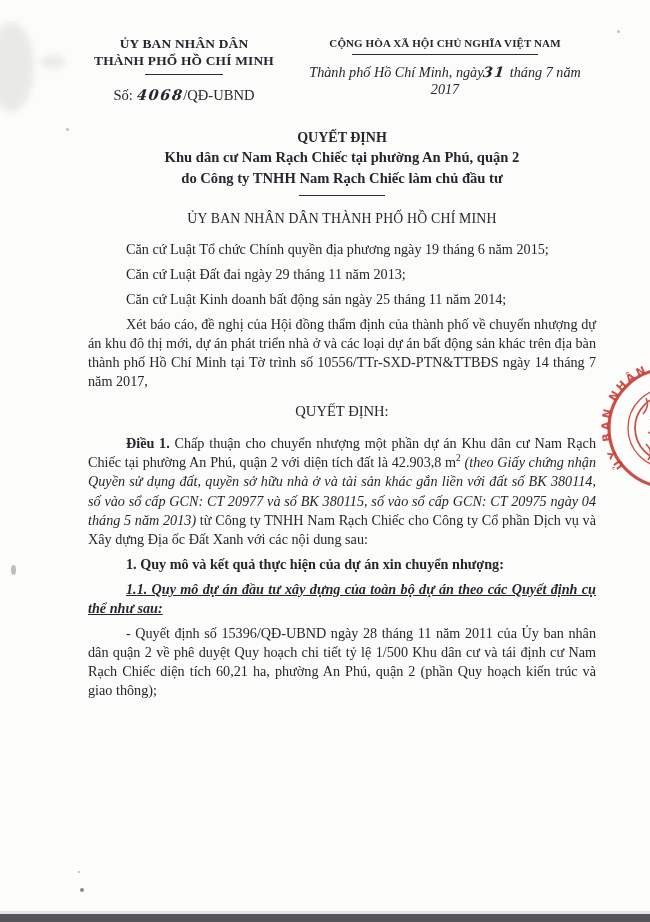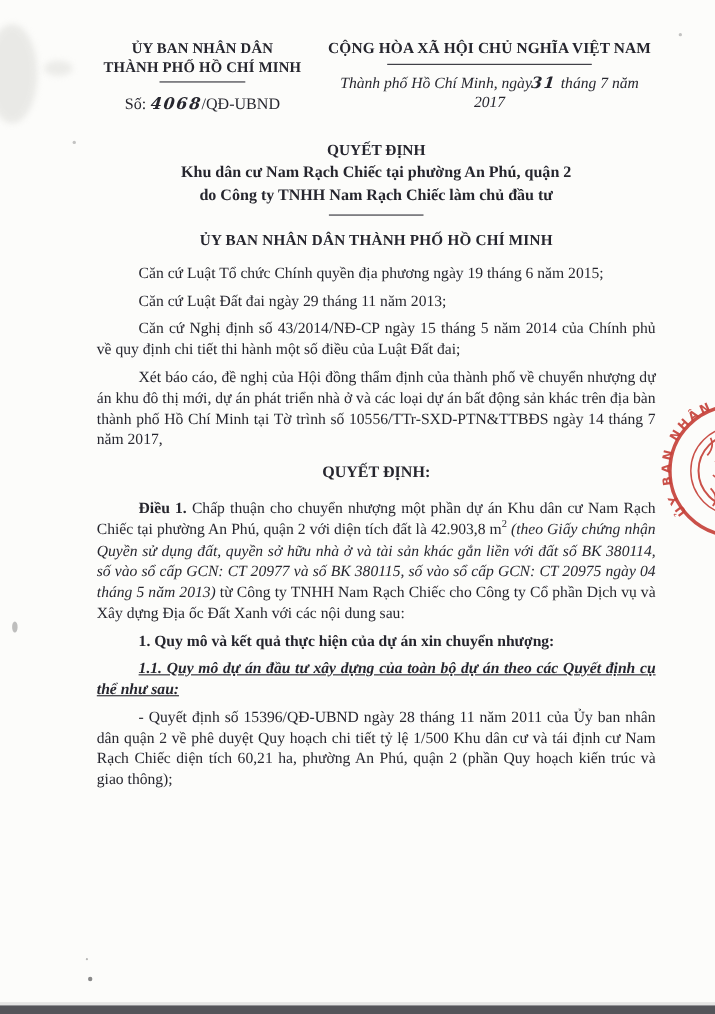--- a/index.html
+++ b/index.html
@@ -13,45 +13,45 @@
     color:#26262e;
     box-sizing:border-box;
   }
   .content{padding:36px 54px 0 88px;}
 
   
   .doc-header{display:flex;align-items:flex-start;}
   .h-left{width:192px;text-align:center;flex:0 0 auto;}
   .h-right{flex:1 1 auto;text-align:center;margin-left:14px;}
   .org-line{font-weight:bold;font-size:13.4px;line-height:1.25;letter-spacing:.2px;}
-  .country-line{font-weight:bold;font-size:14px;line-height:1.3;letter-spacing:.1px;}
+  .country-line{font-weight:bold;font-size:11px;line-height:1.3;letter-spacing:.1px;}
   .motto-line{font-weight:bold;font-size:13.2px;line-height:1.3;}
   .rule{height:0;border-bottom:1.6px solid #2c2c34;margin:4px auto 0;}
   .rule.left-rule{width:78px;}
   .rule.right-rule{width:186px;}
   .so-line{margin-top:11px;font-size:14.6px;}
   .date-line{margin-top:9px;font-size:14.2px;font-style:italic;}
   .handwritten{
     font-family:"DejaVu Serif", serif;
     font-style:italic;font-weight:bold;
     letter-spacing:1.5px;
     display:inline-block;transform:skewX(-6deg);
   }
 
   
   .title-block{margin-top:25px;text-align:center;}
   .title-main{font-weight:bold;font-size:14px;line-height:1.35;}
   .title-sub{font-weight:bold;font-size:14.6px;line-height:1.38;}
   .title-rule{width:86px;border-bottom:1.6px solid #2c2c34;margin:7px auto 0;}
-  .title-authority{font-weight:bold;font-size:13.8px;margin-top:15px;letter-spacing:.2px;}
+  .title-authority{font-weight:normal;font-size:13.8px;margin-top:15px;letter-spacing:.2px;}
 
   
   .doc-body{margin-top:13px;font-size:14.2px;line-height:1.34;text-align:justify;}
   .doc-body p{margin:0 0 6px 0;text-indent:38px;}
-  .decision-heading{text-align:center;text-indent:0 !important;font-weight:bold;
+  .decision-heading{text-align:center;text-indent:0 !important;font-weight:normal;
     font-size:14.6px;margin:11px 0 13px 0 !important;}
   .bold{font-weight:bold;}
   .italic{font-style:italic;}
   .bold-italic{font-weight:bold;font-style:italic;text-decoration:underline;}
   sup{font-size:9.5px;line-height:0;}
 
   
   .seal{position:absolute;left:588px;top:348px;width:160px;height:160px;pointer-events:none;}
 
   
@@ -105,21 +105,21 @@
       <div class="title-main">QUYẾT ĐỊNH</div>
       <div class="title-sub">Khu dân cư Nam Rạch Chiếc tại phường An Phú, quận 2</div>
       <div class="title-sub">do Công ty TNHH Nam Rạch Chiếc làm chủ đầu tư</div>
       <div class="title-rule"></div>
       <div class="title-authority">ỦY BAN NHÂN DÂN THÀNH PHỐ HỒ CHÍ MINH</div>
     </section>
 
     <section class="doc-body">
       <p>Căn cứ Luật Tổ chức Chính quyền địa phương ngày 19 tháng 6 năm 2015;</p>
       <p>Căn cứ Luật Đất đai ngày 29 tháng 11 năm 2013;</p>
-      <p>Căn cứ Nghị định số 43/2014/NĐ-CP ngày 15 tháng 5 năm 2014 của Chính phủ về quy định chi tiết thi hành một số điều của Luật Đất đai;</p>
+      <p>Căn cứ Luật Kinh doanh bất động sản ngày 25 tháng 11 năm 2014;</p>
       <p>Xét báo cáo, đề nghị của Hội đồng thẩm định của thành phố về chuyển nhượng dự án khu đô thị mới, dự án phát triển nhà ở và các loại dự án bất động sản khác trên địa bàn thành phố Hồ Chí Minh tại Tờ trình số 10556/TTr-SXD-PTN&amp;TTBĐS ngày 14 tháng 7 năm 2017,</p>
 
       <p class="decision-heading">QUYẾT ĐỊNH:</p>
 
       <p><span class="bold">Điều 1.</span><span> Chấp thuận cho chuyển nhượng một phần dự án Khu dân cư Nam Rạch Chiếc tại phường An Phú, quận 2 với diện tích đất là 42.903,8 m</span><sup>2</sup><span class="italic"> (theo Giấy chứng nhận Quyền sử dụng đất, quyền sở hữu nhà ở và tài sản khác gắn liền với đất số BK 380114, số vào sổ cấp GCN: CT 20977 và số BK 380115, số vào sổ cấp GCN: CT 20975 ngày 04 tháng 5 năm 2013)</span><span> từ Công ty TNHH Nam Rạch Chiếc cho Công ty Cổ phần Dịch vụ và Xây dựng Địa ốc Đất Xanh với các nội dung sau:</span></p>
 
       <p class="bold">1. Quy mô và kết quả thực hiện của dự án xin chuyển nhượng:</p>
       <p class="bold-italic">1.1. Quy mô dự án đầu tư xây dựng của toàn bộ dự án theo các Quyết định cụ thể như sau:</p>
       <p>- Quyết định số 15396/QĐ-UBND ngày 28 tháng 11 năm 2011 của Ủy ban nhân dân quận 2 về phê duyệt Quy hoạch chi tiết tỷ lệ 1/500 Khu dân cư và tái định cư Nam Rạch Chiếc diện tích 60,21 ha, phường An Phú, quận 2 (phần Quy hoạch kiến trúc và giao thông);</p>
     </section>

